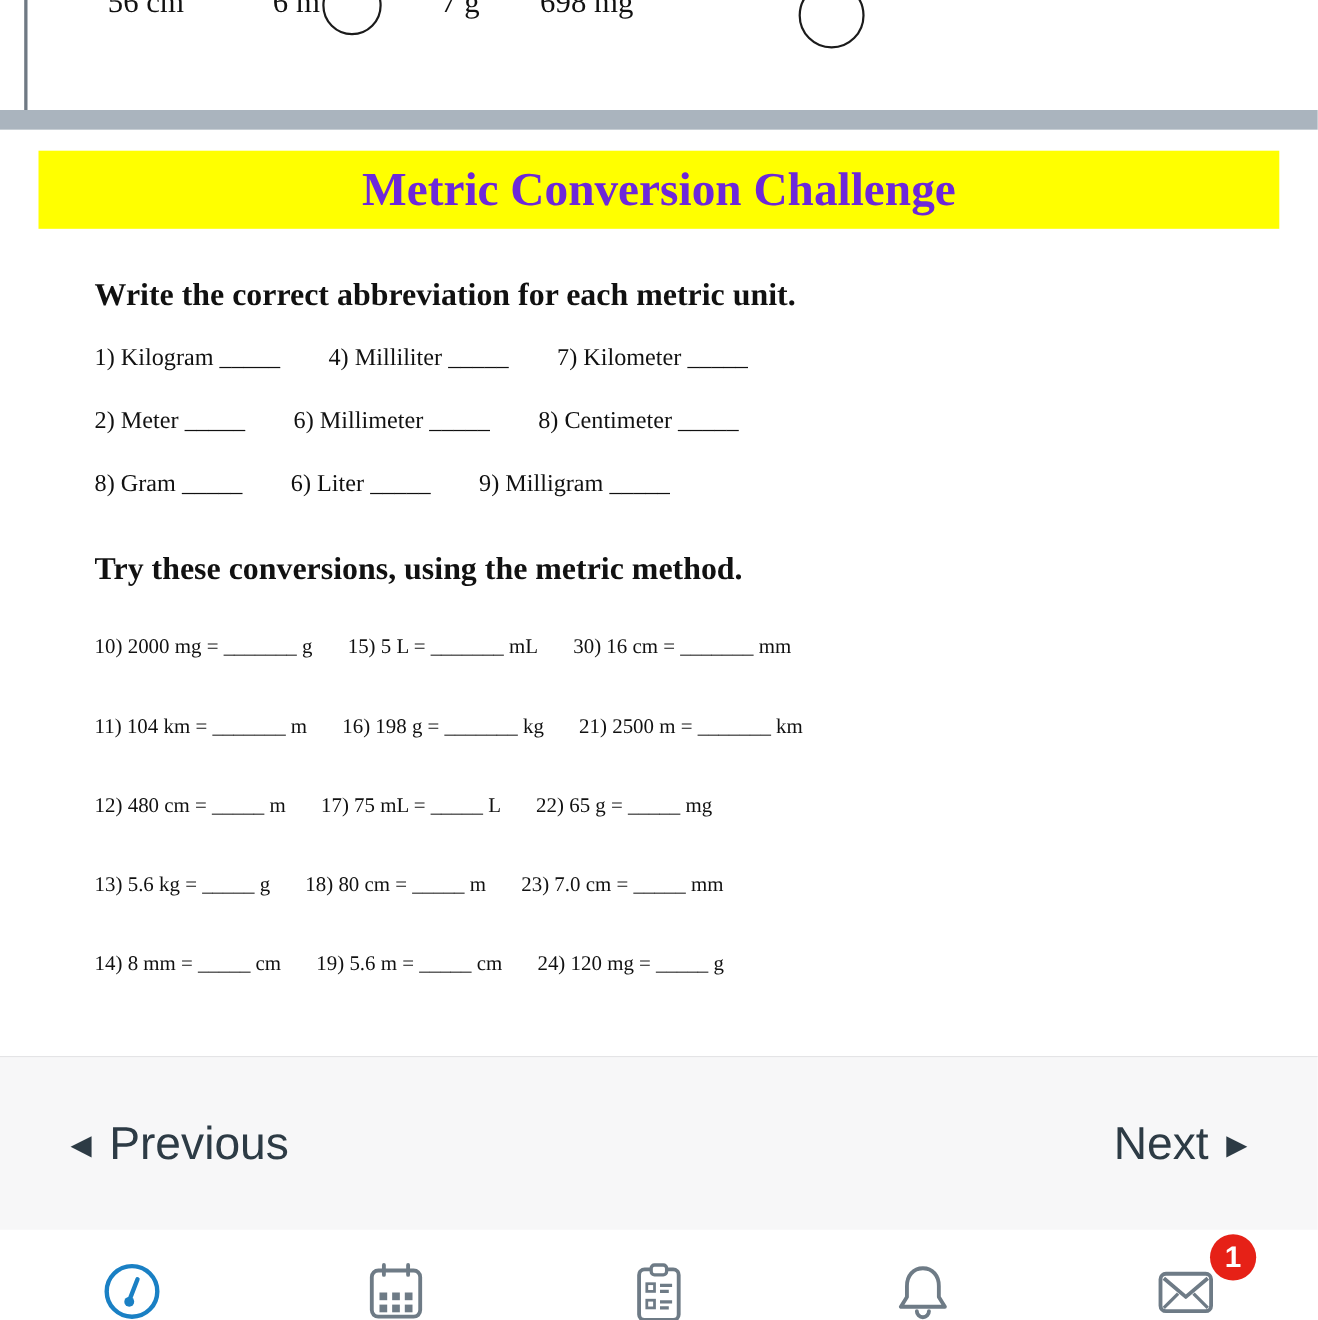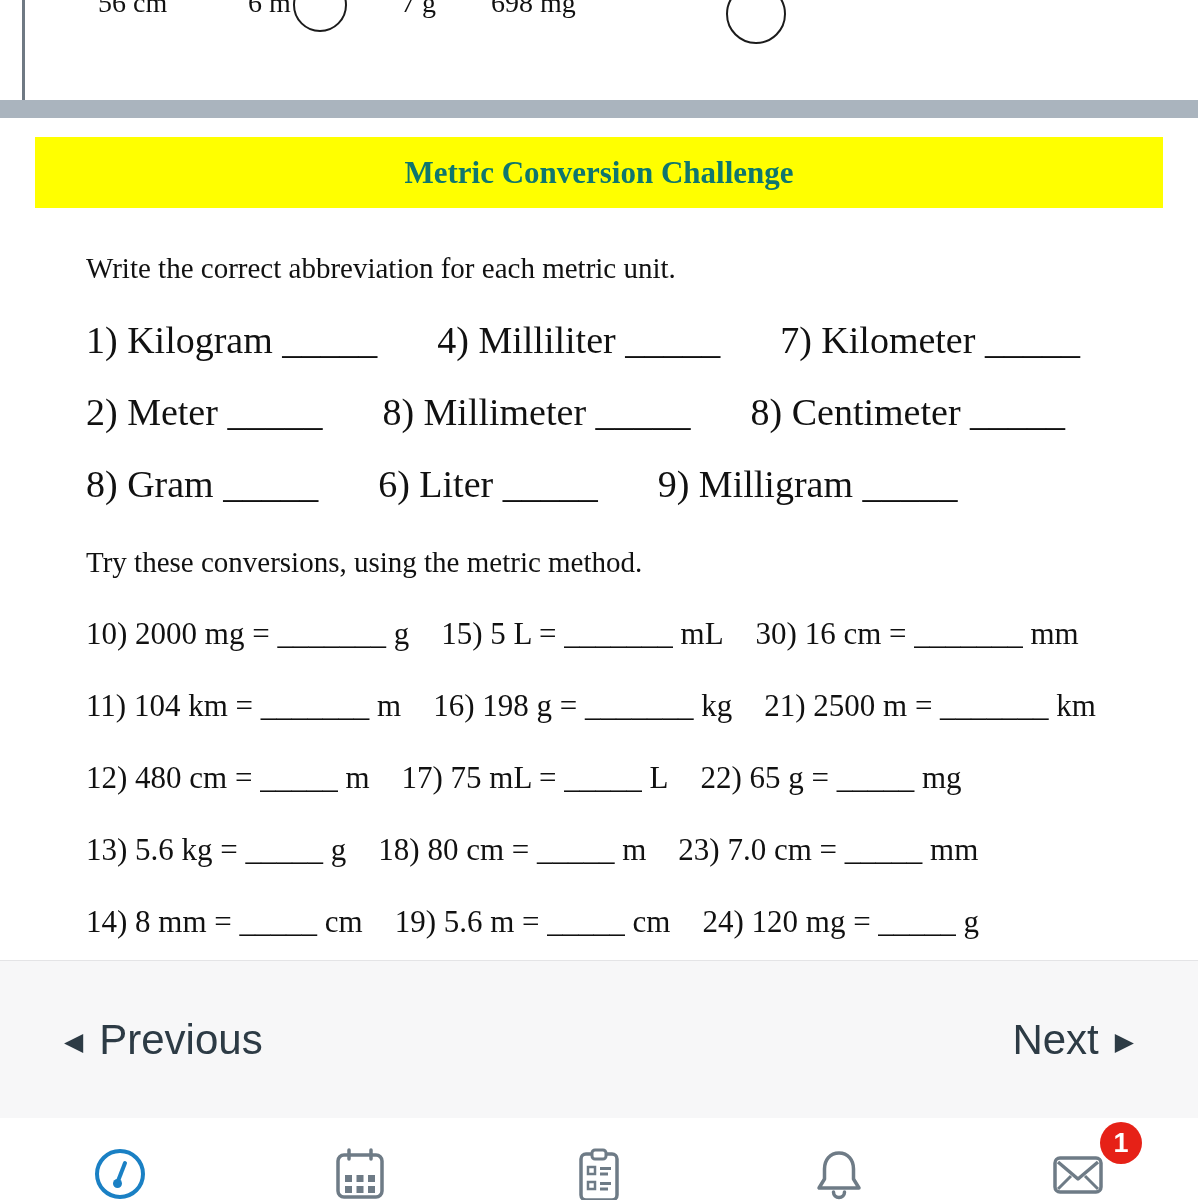--- a/index.html
+++ b/index.html
@@ -16,25 +16,25 @@
   .circle-2{left:712px;top:-16px;width:56px;height:56px;}
   .left-edge{position:absolute;left:8px;top:0;width:3px;height:100px;background:#6f7983;}
   
   .page-divider{position:absolute;top:100px;left:0;right:0;height:18px;background:#aab4be;}
   
   .worksheet{position:absolute;top:118px;left:0;width:1198px;height:842px;background:#fff;overflow:hidden;}
   .title-banner{
     margin:19px 35px 0;height:71px;background:#ffff00;
     display:flex;align-items:center;justify-content:center;
   }
-  .title-banner span{font-size:31px;font-weight:bold;color:#0f766e;}
+  .title-banner span{font-size:43px;font-weight:bold;color:#6d28d9;}
   .ws-content{padding:0 28px 0 86px;}
-  .sec-heading{margin:42px 0 0;font-size:29px;font-weight:normal;line-height:36px;}
-  .abbr-row{margin-top:36px;display:flex;gap:60px;font-size:38px;line-height:36px;white-space:nowrap;}
-  .conv-row{margin-top:36px;display:flex;gap:32px;font-size:31px;line-height:36px;white-space:nowrap;}
+  .sec-heading{margin:42px 0 0;font-size:29px;font-weight:bold;line-height:36px;}
+  .abbr-row{margin-top:21px;display:flex;gap:44px;font-size:22px;line-height:36px;white-space:nowrap;}
+  .conv-row{margin-top:36px;display:flex;gap:32px;font-size:19px;line-height:36px;white-space:nowrap;}
   
   .pager{
     position:absolute;top:960px;left:0;right:0;height:158px;background:#f7f7f8;
     border-top:1px solid #e4e4e6;box-sizing:border-box;
     display:flex;align-items:center;justify-content:space-between;padding:0 64px;
     font-family:"Liberation Sans", sans-serif;font-size:42px;color:#2d3b45;
   }
   .pager-btn{display:flex;align-items:center;gap:16px;cursor:pointer;}
   .pager-tri{font-size:25px;line-height:1;transform:translateY(2px);}
   
@@ -75,21 +75,21 @@
     <div class="ws-content">
       <p class="sec-heading">Write the correct abbreviation for each metric unit.</p>
 
       <div class="abbr-row">
         <span>1) Kilogram _____</span>
         <span>4) Milliliter _____</span>
         <span>7) Kilometer _____</span>
       </div>
       <div class="abbr-row">
         <span>2) Meter _____</span>
-        <span>8) Millimeter _____</span>
+        <span>6) Millimeter _____</span>
         <span>8) Centimeter _____</span>
       </div>
       <div class="abbr-row">
         <span>8) Gram _____</span>
         <span>6) Liter _____</span>
         <span>9) Milligram _____</span>
       </div>
 
       <p class="sec-heading">Try these conversions, using the metric method.</p>
 

